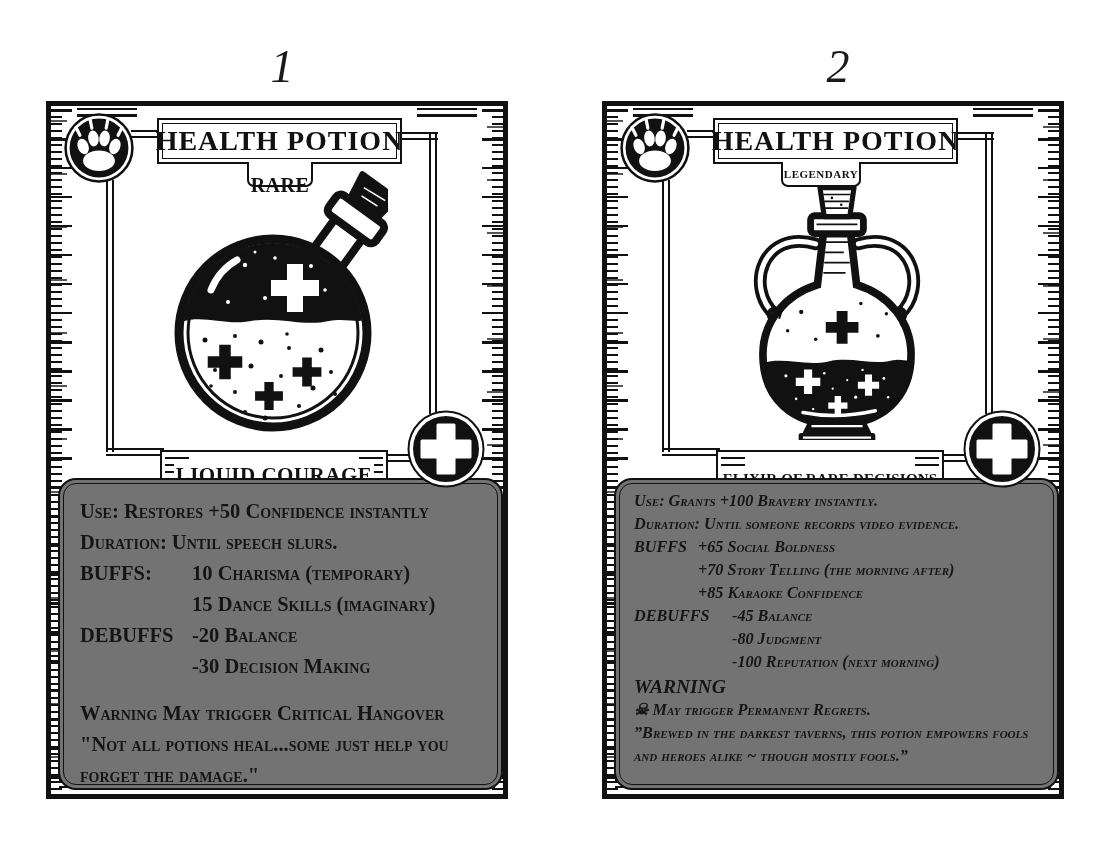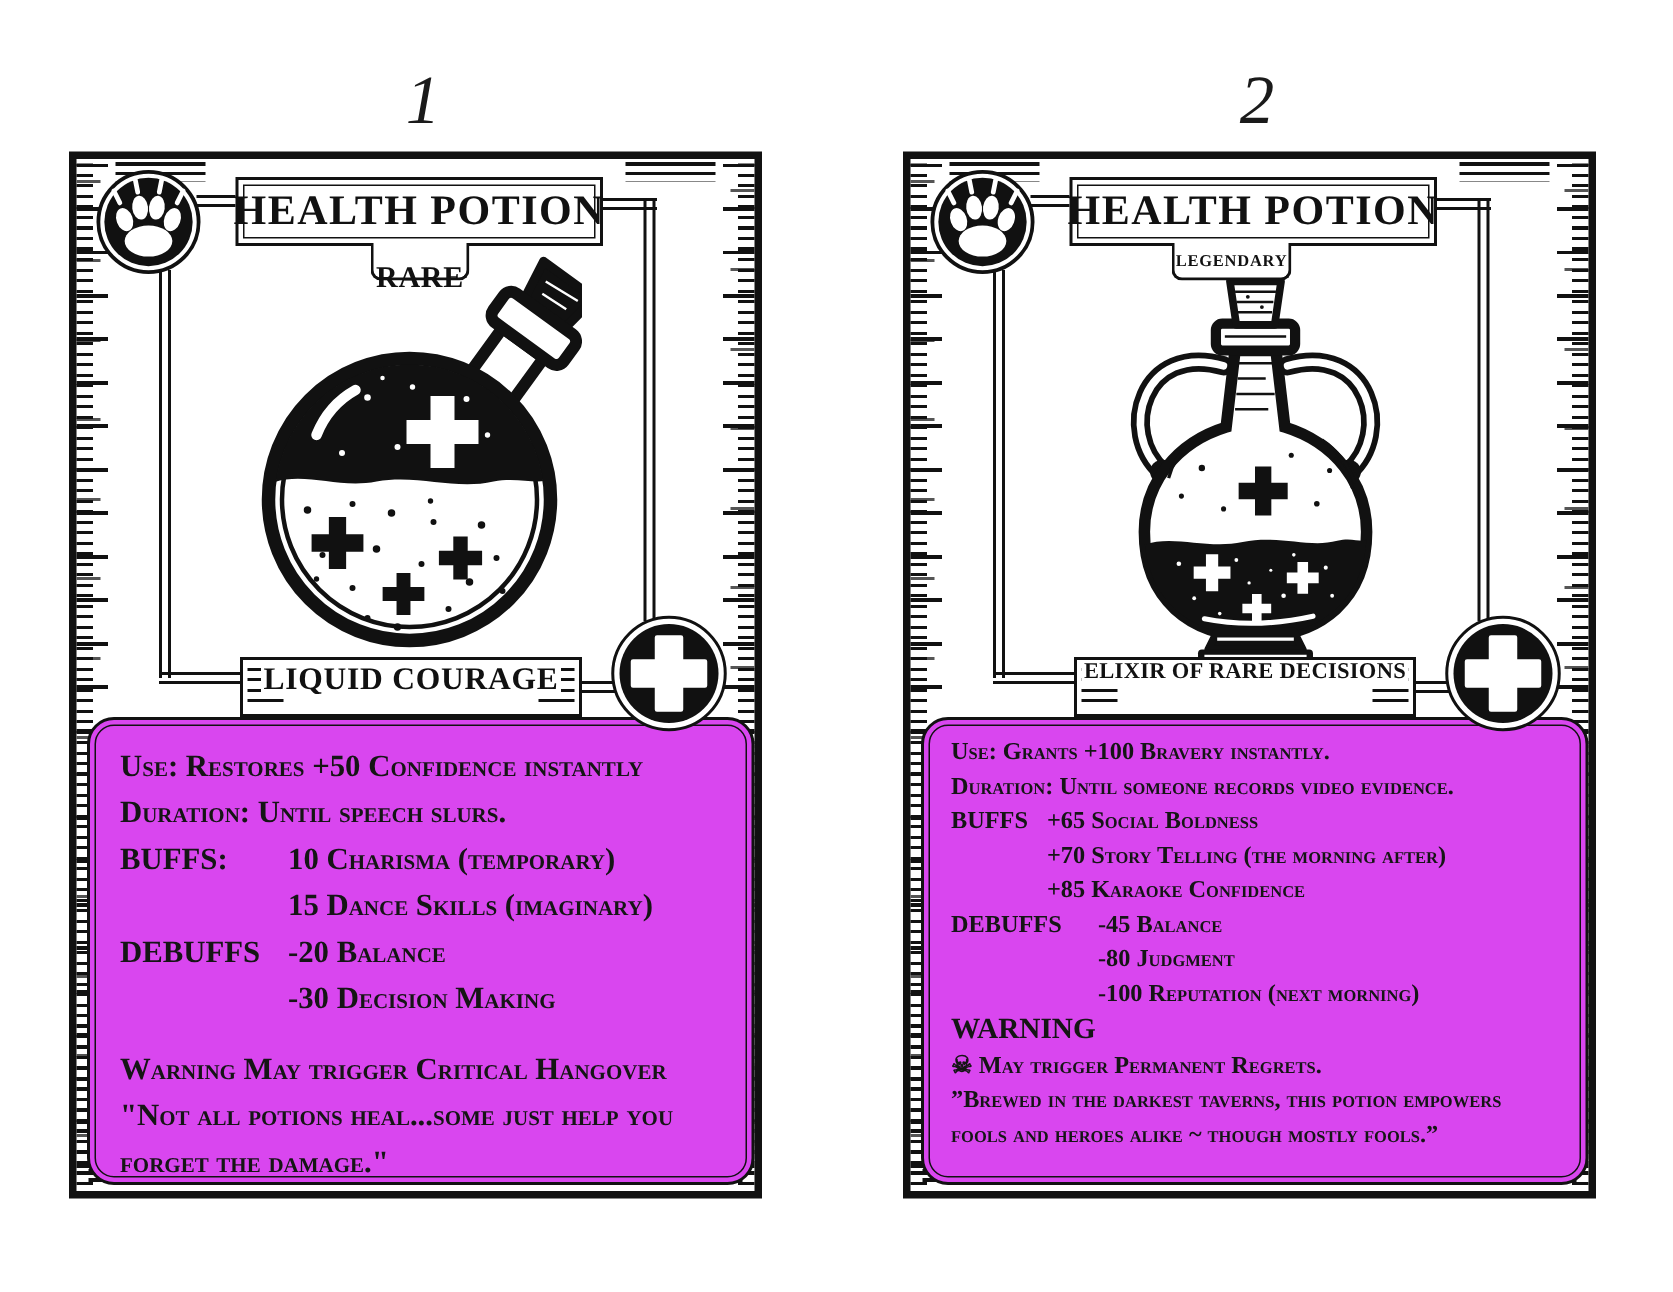--- a/index.html
+++ b/index.html
@@ -64,39 +64,39 @@
   #card1 .rarity-text{font-size:20px;margin-top:24px;}
   #card2 .rarity-text{font-size:11px;}
 
   
   .potion{position:absolute;z-index:1;}
   #card1 .potion{left:107px;top:64px;width:230px;height:270px;}
   #card2 .potion{left:121px;top:78px;width:218px;height:256px;}
   .potion svg{display:block;width:100%;height:100%;}
 
   
-  .sub-banner{position:absolute;left:109px;top:332px;width:228px;height:40px;
+  .sub-banner{position:absolute;left:109px;top:344px;width:228px;height:40px;
     border:2px solid #111;background:#fff;z-index:2;box-sizing:border-box;
-    display:flex;align-items:flex-start;justify-content:center;}
+    display:flex;align-items:flex-end;justify-content:center;}
   .sub-banner::before,.sub-banner::after{content:"";position:absolute;top:5px;bottom:5px;width:24px;
     background:repeating-linear-gradient(to bottom,#111 0 2px,transparent 2px 7px);}
   .sub-banner::before{left:3px;}
   .sub-banner::after{right:3px;}
   .sub-text{font-weight:700;white-space:nowrap;z-index:1;background:#fff;padding:0 2px;}
   #card1 .sub-text{font-size:21px;letter-spacing:.5px;}
   #card2 .sub-text{font-size:15px;letter-spacing:.2px;}
 
   
   .stats-box{position:absolute;left:7px;top:372px;width:445px;height:312px;
-    border:2.5px solid #111;border-radius:18px;background:#d946ef;z-index:2;box-sizing:border-box;}
+    border:2.5px solid #111;border-radius:18px;background:#737373;z-index:2;box-sizing:border-box;}
   .stats-inner{position:absolute;inset:3px;border:1.5px solid #111;border-radius:13px;
     overflow:hidden;box-sizing:border-box;}
   .stats{font-variant:small-caps;font-weight:700;color:#151515;}
   #card1 .stats{padding:12px 16px;font-size:20.5px;line-height:31px;}
-  #card2 .stats{padding:6px 14px;font-size:16.2px;line-height:23px;}
+  #card2 .stats{padding:6px 14px;font-size:16.2px;line-height:23px;font-style:italic;}
   .stat-row{display:flex;}
   .stat-label{flex:0 0 auto;}
   #card1 .stat-label{width:112px;}
   #card2 .g-buffs .stat-label{width:64px;}
   #card2 .g-debuffs .stat-label{width:98px;}
   #card1 .warning-line{margin-top:16px;}
   #card2 .warning-title{font-size:19.5px;line-height:25px;}
 
   [data-interactable]{cursor:default;}
 </style>

